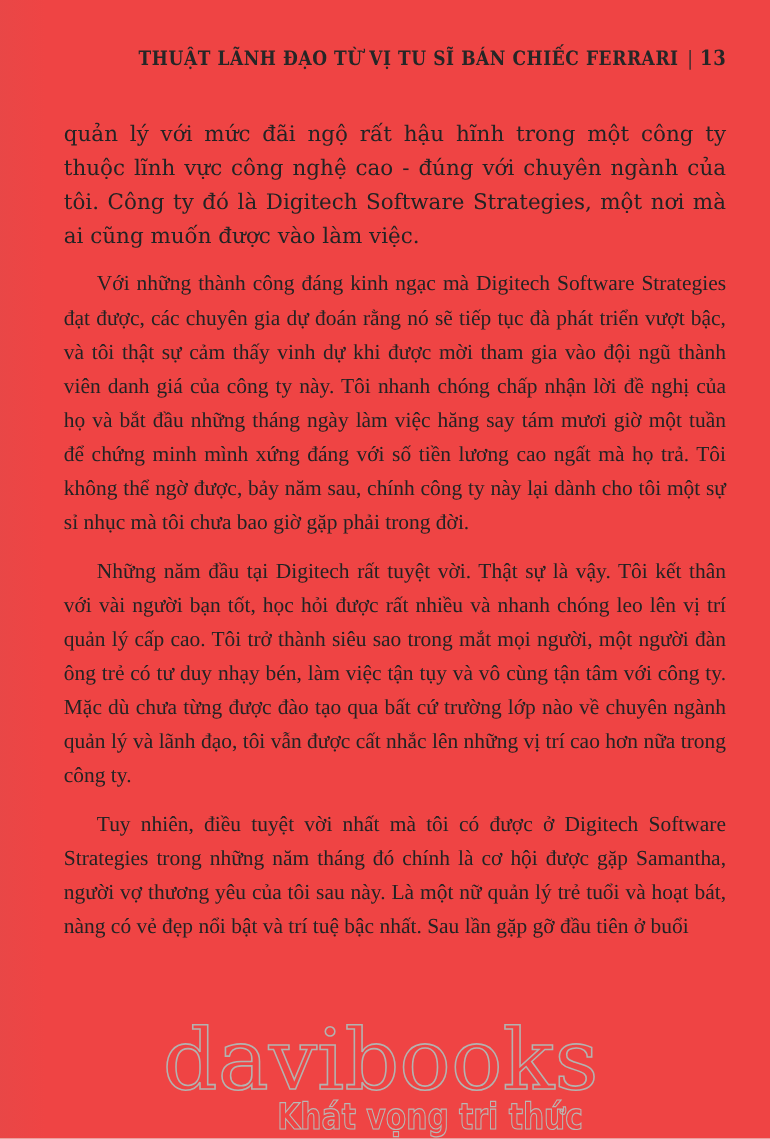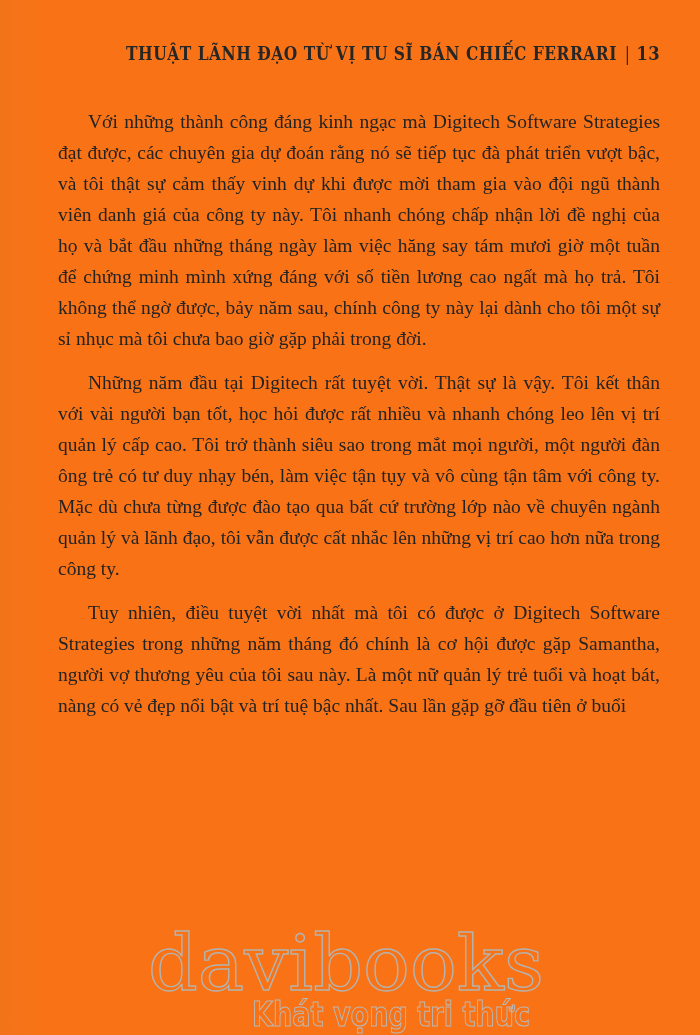--- a/index.html
+++ b/index.html
@@ -6,21 +6,21 @@
   html, body {
     margin: 0;
     padding: 0;
     background: #e8e8e6;
   }
   .page {
     position: relative;
     width: 700px;
     height: 1035px;
     margin: 0 auto;
-    background: #f97316;
+    background: #ef4444;
     overflow: hidden;
     font-family: "DejaVu Serif", "Liberation Serif", serif;
   }
   
   .page::before {
     content: "";
     position: absolute;
     inset: 0;
     background: linear-gradient(90deg, rgba(120,120,115,0.05) 0%, rgba(120,120,115,0.0) 6%);
     pointer-events: none;
@@ -101,20 +101,21 @@
 </head>
 <body>
 
 <div class="page">
 
   <div class="running-header">
     <span class="title">THUẬT LÃNH ĐẠO TỪ VỊ TU SĨ BÁN CHIẾC FERRARI</span><span class="divider">|</span><span class="page-num">13</span>
   </div>
 
   <div class="body-text">
+    <p>quản lý với mức đãi ngộ rất hậu hĩnh trong một công ty thuộc lĩnh vực công nghệ cao - đúng với chuyên ngành của tôi. Công ty đó là Digitech Software Strategies, một nơi mà ai cũng muốn được vào làm việc.</p>
     <p class="indent">Với những thành công đáng kinh ngạc mà Digitech Software Strategies đạt được, các chuyên gia dự đoán rằng nó sẽ tiếp tục đà phát triển vượt bậc, và tôi thật sự cảm thấy vinh dự khi được mời tham gia vào đội ngũ thành viên danh giá của công ty này. Tôi nhanh chóng chấp nhận lời đề nghị của họ và bắt đầu những tháng ngày làm việc hăng say tám mươi giờ một tuần để chứng minh mình xứng đáng với số tiền lương cao ngất mà họ trả. Tôi không thể ngờ được, bảy năm sau, chính công ty này lại dành cho tôi một sự sỉ nhục mà tôi chưa bao giờ gặp phải trong đời.</p>
     <p class="indent">Những năm đầu tại Digitech rất tuyệt vời. Thật sự là vậy. Tôi kết thân với vài người bạn tốt, học hỏi được rất nhiều và nhanh chóng leo lên vị trí quản lý cấp cao. Tôi trở thành siêu sao trong mắt mọi người, một người đàn ông trẻ có tư duy nhạy bén, làm việc tận tụy và vô cùng tận tâm với công ty. Mặc dù chưa từng được đào tạo qua bất cứ trường lớp nào về chuyên ngành quản lý và lãnh đạo, tôi vẫn được cất nhắc lên những vị trí cao hơn nữa trong công ty.</p>
     <p class="indent">Tuy nhiên, điều tuyệt vời nhất mà tôi có được ở Digitech Software Strategies trong những năm tháng đó chính là cơ hội được gặp Samantha, người vợ thương yêu của tôi sau này. Là một nữ quản lý trẻ tuổi và hoạt bát, nàng có vẻ đẹp nổi bật và trí tuệ bậc nhất. Sau lần gặp gỡ đầu tiên ở buổi</p>
   </div>
 
   <svg class="watermark-svg" viewBox="0 0 700 1035" xmlns="http://www.w3.org/2000/svg" aria-hidden="true">
     <text class="wm-brand" x="148" y="990" textLength="396" lengthAdjust="spacingAndGlyphs">davibooks</text>
     <text class="wm-slogan" x="252" y="1026" textLength="278" lengthAdjust="spacingAndGlyphs">Khát vọng tri thức</text>
   </svg>
 

